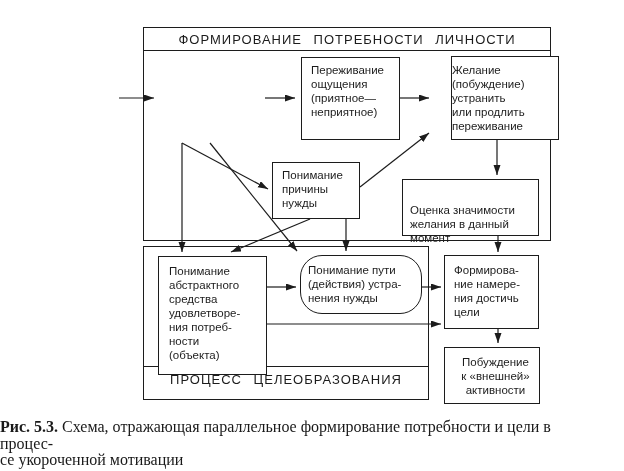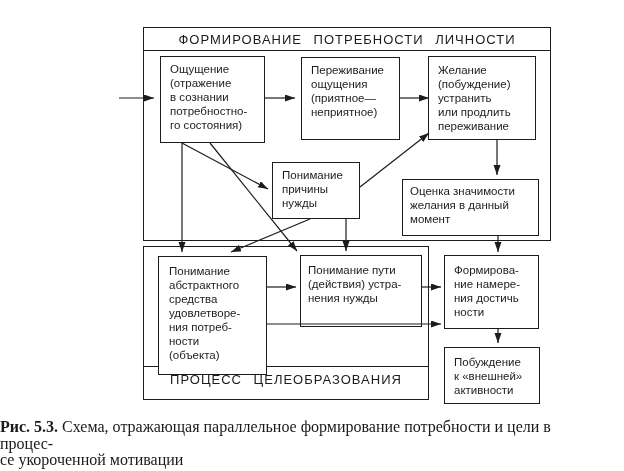--- a/index.html
+++ b/index.html
@@ -24,27 +24,27 @@
   .band.top-band    { top: 0;    height: 22px; border-bottom: 1.2px solid var(--ink); }
   .band.bottom-band { bottom: 8px; height: 24px; border-top:    1.2px solid var(--ink); }
   .box {
     position: absolute; border: 1.2px solid var(--ink); background: var(--bg);
     box-sizing: border-box; font-size: 11.5px; line-height: 14px;
     white-space: pre-line; z-index: 3; color: var(--ink);
   }
   #b-stimulus   { left: 9px;   top: 55px;  width: 110px; height: 85px;  padding: 5px 3px 0 9px; }
   #b-sensation  { left: 160px; top: 56px;  width: 105px; height: 87px;  padding: 5px 2px 0 9px; }
   #b-experience { left: 301px; top: 57px;  width: 99px;  height: 83px;  padding: 5px 2px 0 9px; }
-  #b-desire     { left: 428px; top: 56px;  width: 108px; height: 84px;  padding: 6px 2px 0 9px; }
+  #b-desire     { left: 451px; top: 56px;  width: 108px; height: 84px;  padding: 6px 2px 0 0; }
   #b-cause      { left: 272px; top: 162px; width: 88px;  height: 57px;  padding: 5px 2px 0 9px; }
-  #b-evaluation { left: 402px; top: 179px; width: 137px; height: 57px;  padding: 4px 2px 0 7px; }
+  #b-evaluation { left: 402px; top: 179px; width: 137px; height: 57px;  padding: 23px 2px 0 7px; }
   #b-abstract   { left: 158px; top: 256px; width: 109px; height: 119px; padding: 7px 2px 0 10px; }
-  #b-path       { left: 300px; top: 255px; width: 122px; height: 72px;  padding: 7px 2px 12px 7px; }
+  #b-path       { left: 300px; top: 255px; width: 122px; height: 59px;  padding: 7px 2px 12px 7px; border-radius: 22px; }
   #b-intention  { left: 444px; top: 255px; width: 95px;  height: 74px;  padding: 7px 2px 0 9px; }
-  #b-impulse    { left: 444px; top: 347px; width: 96px;  height: 57px;  padding: 7px 2px 0 9px; }
+  #b-impulse    { left: 444px; top: 347px; width: 96px;  height: 57px;  padding: 7px 2px 0 9px; text-align: center; }
   svg.wires { position: absolute; left: 0; top: 0; z-index: 5; pointer-events: none; }
   svg.wires line { stroke: var(--ink); stroke-width: 1.2; }
   .caption {
     position: absolute; left: 0; top: 419px; width: 580px; margin: 0;
     text-align: left; font-family: "Liberation Serif", serif;
     font-size: 16px; line-height: 16.5px; color: #191919;
   }
   .caption strong { margin-right: 4px; }
   .caption .cap-text { white-space: pre-line; }
 </style>
@@ -54,25 +54,20 @@
 <div class="stage">
 
   <div class="container top">
     <div class="band top-band">ФОРМИРОВАНИЕ ПОТРЕБНОСТИ ЛИЧНОСТИ</div>
   </div>
 
   <div class="container bottom">
     <div class="band bottom-band">ПРОЦЕСС ЦЕЛЕОБРАЗОВАНИЯ</div>
   </div>
 
-  <div class="box" id="b-sensation">Ощущение
-(отражение
-в сознании
-потребностно-
-го состояния)</div>
   <div class="box" id="b-experience">Переживание
 ощущения
 (приятное—
 неприятное)</div>
   <div class="box" id="b-desire">Желание
 (побуждение)
 устранить
 или продлить
 переживание</div>
   <div class="box" id="b-cause">Понимание
@@ -87,21 +82,21 @@
 удовлетворе-
 ния потреб-
 ности
 (объекта)</div>
   <div class="box" id="b-path">Понимание пути
 (действия) устра-
 нения нужды</div>
   <div class="box" id="b-intention">Формирова-
 ние намере-
 ния достичь
-ности</div>
+цели</div>
   <div class="box" id="b-impulse">Побуждение
 к «внешней»
 активности</div>
 
   <svg class="wires" width="624" height="471" viewBox="0 0 624 471">
     <defs>
       <marker id="ah" markerWidth="11" markerHeight="8" refX="10" refY="3.5" orient="auto" markerUnits="userSpaceOnUse">
         <path d="M0,0 L10,3.5 L0,7 Z" fill="#1c1c1c"></path>
       </marker>
     </defs>

